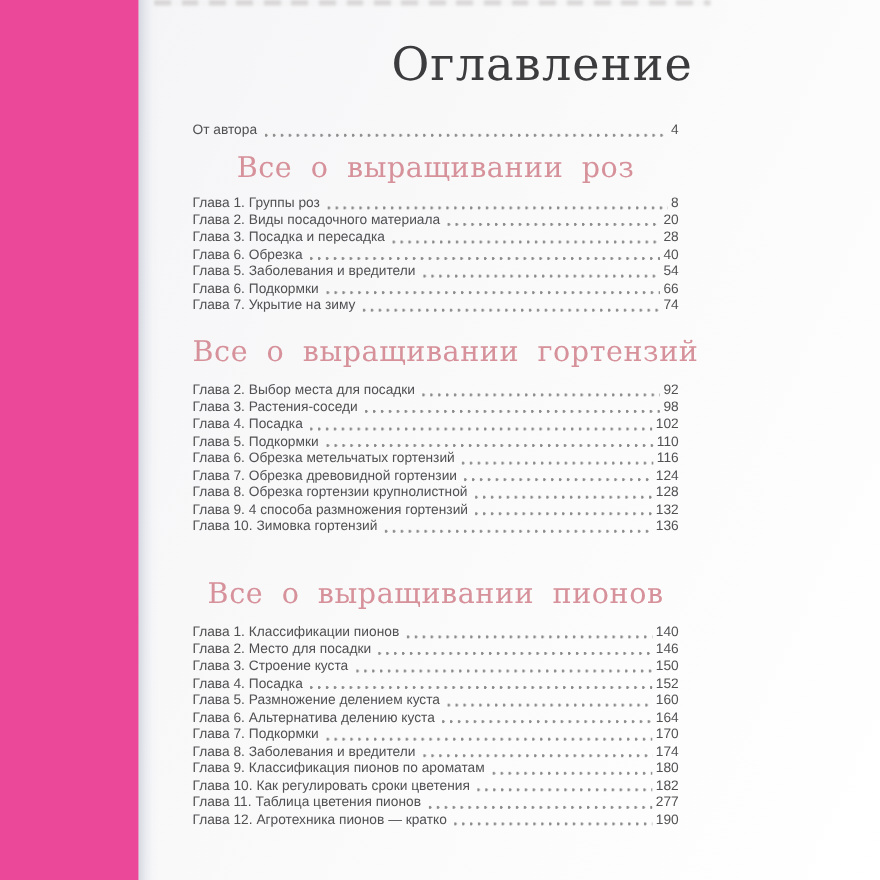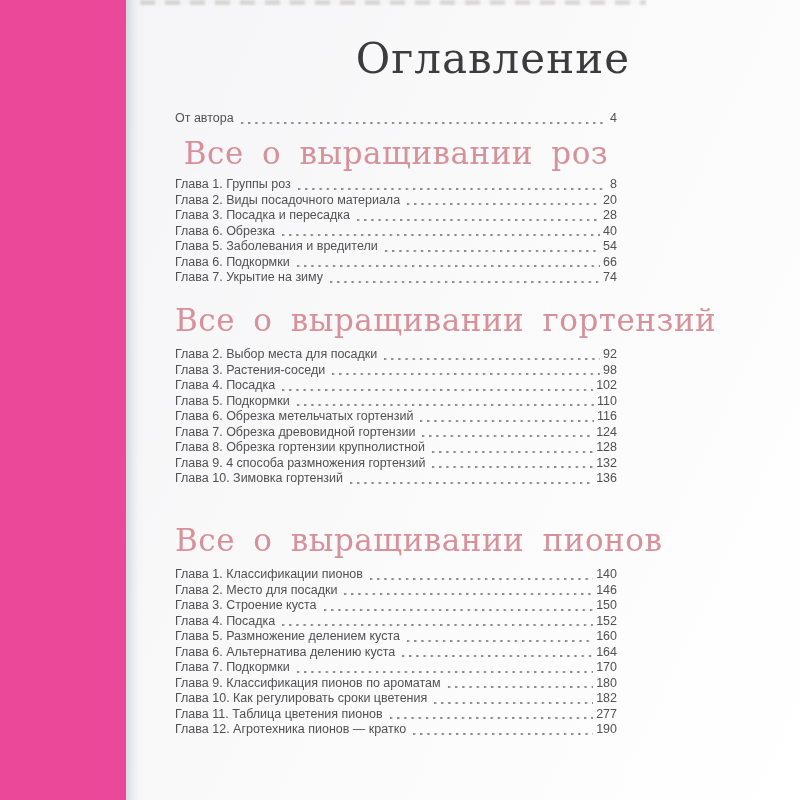--- a/index.html
+++ b/index.html
@@ -75,21 +75,21 @@
     position: absolute;
     left: 49px;
     width: 442px;
   }
   .sec-0 { top: 135px; }
   .sec-1 { top: 302px; }
   .sec-2 { top: 522px; }
   .heading {
     margin: 0;
     font-family: "DejaVu Serif", serif;
-    font-size: 31px;
+    font-size: 26px;
     font-weight: 500;
     line-height: 36px;
     text-align: center;
     word-spacing: 8px;
     letter-spacing: 0.5px;
     color: var(--heading-pink);
     white-space: nowrap;
   }
   .sec-0 .list { margin-top: 6px; }
   .sec-1 .list, .sec-2 .list { margin-top: 9px; }
@@ -254,20 +254,25 @@
             <span class="lbl">Глава 6. Альтернатива делению куста</span>
             <span class="dots"></span>
             <span class="num">164</span>
           </div>
           <div class="row">
             <span class="lbl">Глава 7. Подкормки</span>
             <span class="dots"></span>
             <span class="num">170</span>
           </div>
           <div class="row">
+            <span class="lbl">Глава 8. Заболевания и вредители</span>
+            <span class="dots"></span>
+            <span class="num">174</span>
+          </div>
+          <div class="row">
             <span class="lbl">Глава 9. Классификация пионов по ароматам</span>
             <span class="dots"></span>
             <span class="num">180</span>
           </div>
           <div class="row">
             <span class="lbl">Глава 10. Как регулировать сроки цветения</span>
             <span class="dots"></span>
             <span class="num">182</span>
           </div>
           <div class="row">

